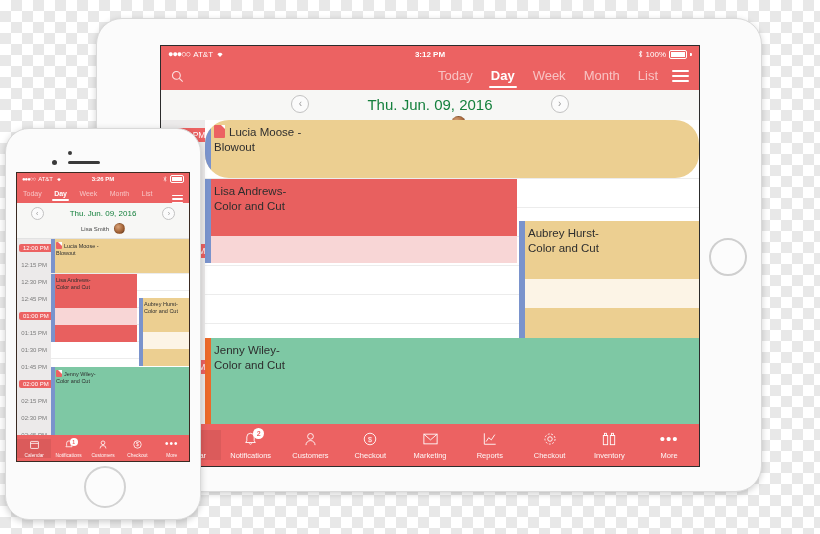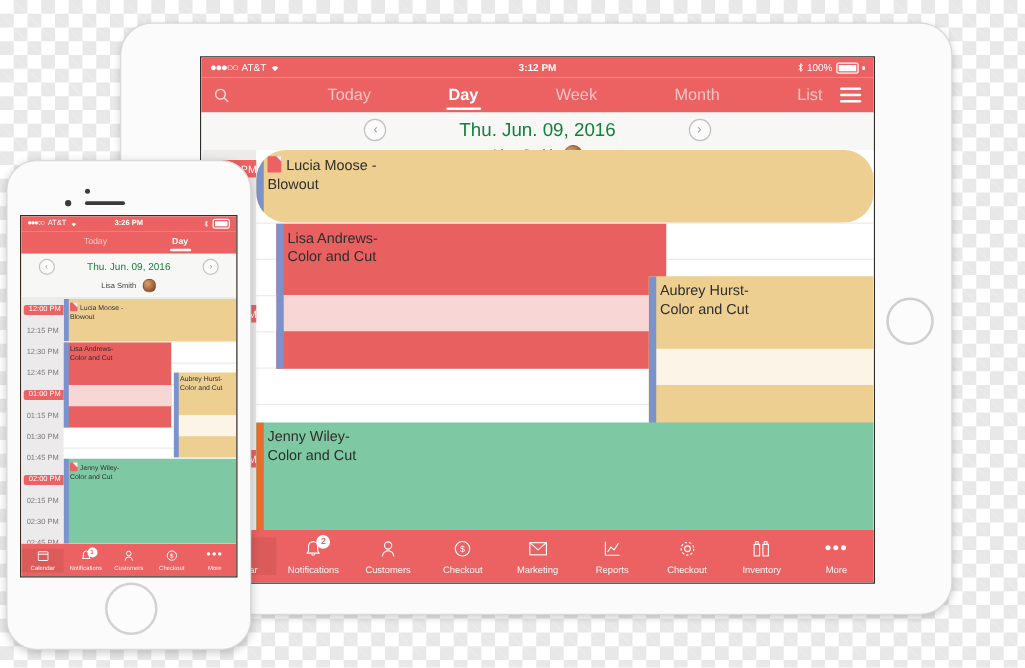--- a/index.html
+++ b/index.html
@@ -52,21 +52,21 @@
   .batt-cap{width:2px;height:3px;background:#fff;border-radius:0 1px 1px 0;}
 
   
   .navbar{
     background:#ec6262;height:28px;display:flex;align-items:center;
     padding:0 10px;box-sizing:border-box;position:relative;
   }
   .nav-tabs{margin-left:auto;display:flex;align-items:flex-end;gap:18px;height:28px;}
   .nav-tab{
     color:rgba(255,255,255,.62);font-size:13px;line-height:28px;
-    position:relative;cursor:pointer;white-space:nowrap;margin-left:44px;
+    position:relative;cursor:pointer;white-space:nowrap;
   }
   .nav-tab.active{color:#fff;font-weight:bold;}
   .nav-tab.active::after{
     content:"";position:absolute;left:-2px;right:-2px;bottom:2px;height:2px;background:#fff;border-radius:1px;
   }
   .hamburger{margin-left:14px;width:17px;display:flex;flex-direction:column;gap:3px;cursor:pointer;}
   .hamburger span{display:block;height:2px;background:#fff;border-radius:1px;}
 
   
   .datebar{
@@ -297,21 +297,21 @@
           <div class="gridline" style="top:232px"></div>
           <div class="gridline" style="top:261px"></div>
           <div class="gridline" style="top:290px"></div>
 
           <div class="appt" style="left:0;top:0;right:0;height:58px;background:#eccf91;border-radius:24px;">
             <div class="appt-bar" style="background:#7a93cc"></div>
             <div class="appt-title"><span class="note-icon"></span><span>Lucia Moose -
 Blowout</span></div>
           </div>
 
-          <div class="appt" style="left:16px;top:59px;width:312px;height:116px;background:#e8605f;">
+          <div class="appt" style="left:0;top:59px;width:312px;height:84px;background:#e8605f;">
             <div class="band" style="top:57px;height:29px;background:#f8d6d6;"></div>
             <div class="appt-bar" style="background:#7a93cc"></div>
             <div class="appt-title">Lisa Andrews-
 Color and Cut</div>
           </div>
 
           <div class="appt" style="left:314px;top:101px;right:0;height:134px;background:#eccf91;">
             <div class="band" style="top:58px;height:29px;background:#fcf4e6;"></div>
             <div class="appt-bar" style="background:#7a93cc"></div>
             <div class="appt-title">Aubrey Hurst-

